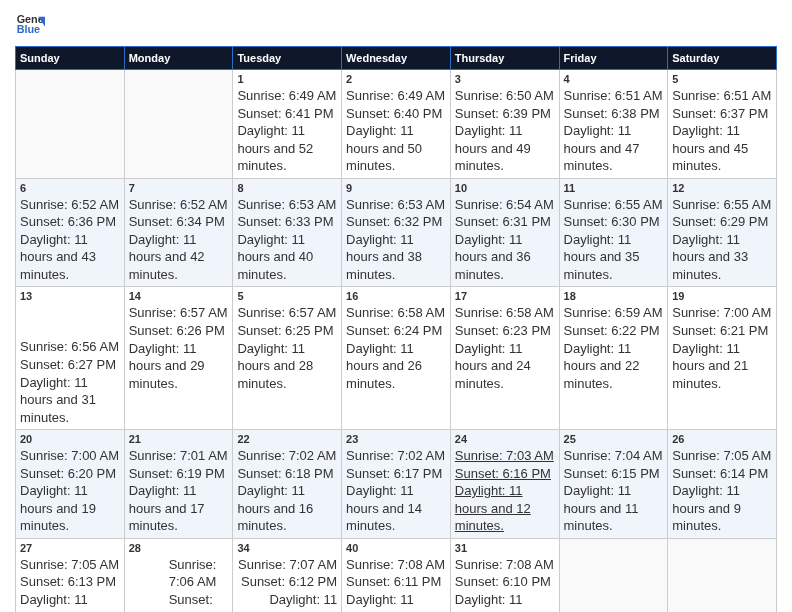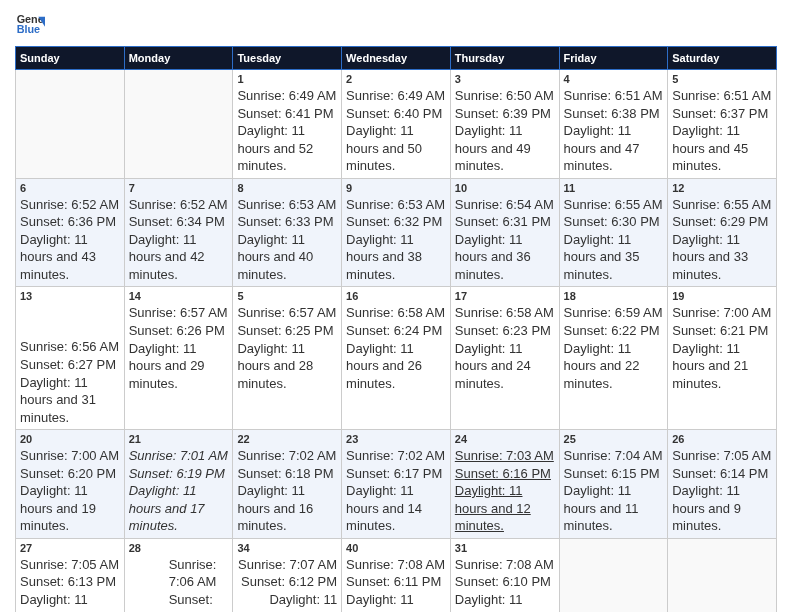--- a/index.html
+++ b/index.html
@@ -244,21 +244,21 @@
         </tr>
         <tr>
           <td>
             <span class="day-num">20</span>
             <div class="cell-text" style="white-space: pre-line;">Sunrise: 7:00 AM
 Sunset: 6:20 PM
 Daylight: 11 hours and 19 minutes.</div>
           </td>
           <td>
             <span class="day-num">21</span>
-            <div class="cell-text" style="white-space: pre-line; font-style: italic;">Sunrise: 7:01 AM
+            <div class="cell-text" style="white-space: pre-line;">Sunrise: 7:01 AM
 Sunset: 6:19 PM
 Daylight: 11 hours and 17 minutes.</div>
           </td>
           <td>
             <span class="day-num">22</span>
             <div class="cell-text" style="white-space: pre-line;">Sunrise: 7:02 AM
 Sunset: 6:18 PM
 Daylight: 11 hours and 16 minutes.</div>
           </td>
           <td>

